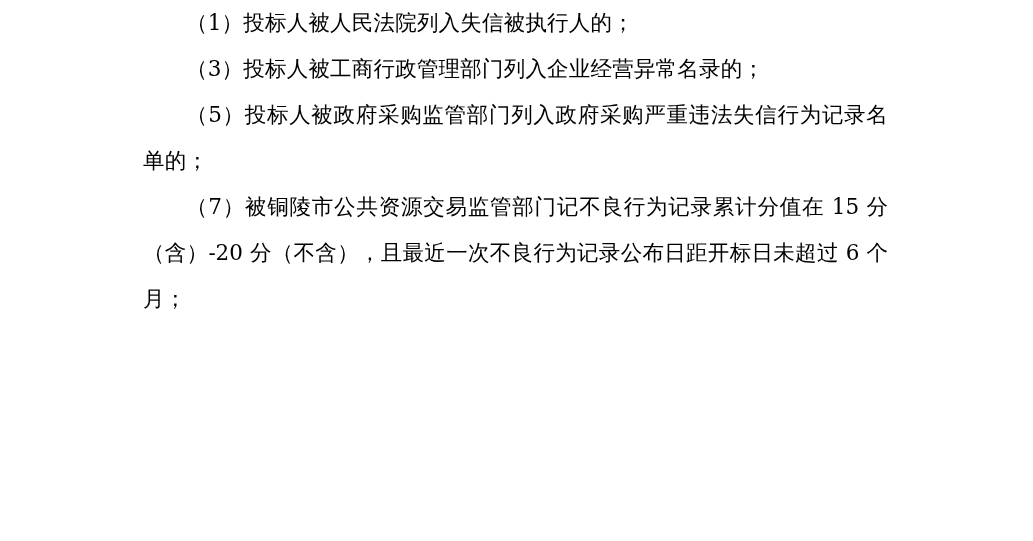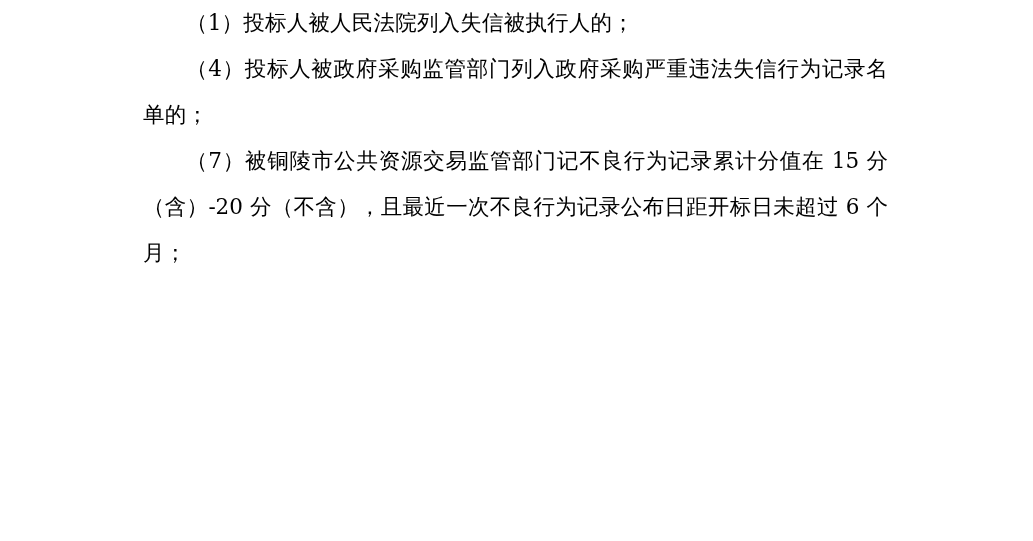--- a/index.html
+++ b/index.html
@@ -41,17 +41,18 @@
   .para.tight {
     letter-spacing: -0.1px;
   }
 </style>
 </head>
 <body>
 
 <div class="page">
   <div class="doc-body">
     <p class="para">（1）投标人被人民法院列入失信被执行人的；</p>
-    <p class="para">（4）投标人被政府采购监管部门列入政府采购严重违法失信行为记录名单的；</p>
+    <p class="para">（3）投标人被工商行政管理部门列入企业经营异常名录的；</p>
+    <p class="para">（5）投标人被政府采购监管部门列入政府采购严重违法失信行为记录名单的；</p>
     <p class="para tight">（7）被铜陵市公共资源交易监管部门记不良行为记录累计分值在 15 分（含）-20 分（不含），且最近一次不良行为记录公布日距开标日未超过 6 个月；</p>
 
   </div>
 </div>
 
 </body></html>

